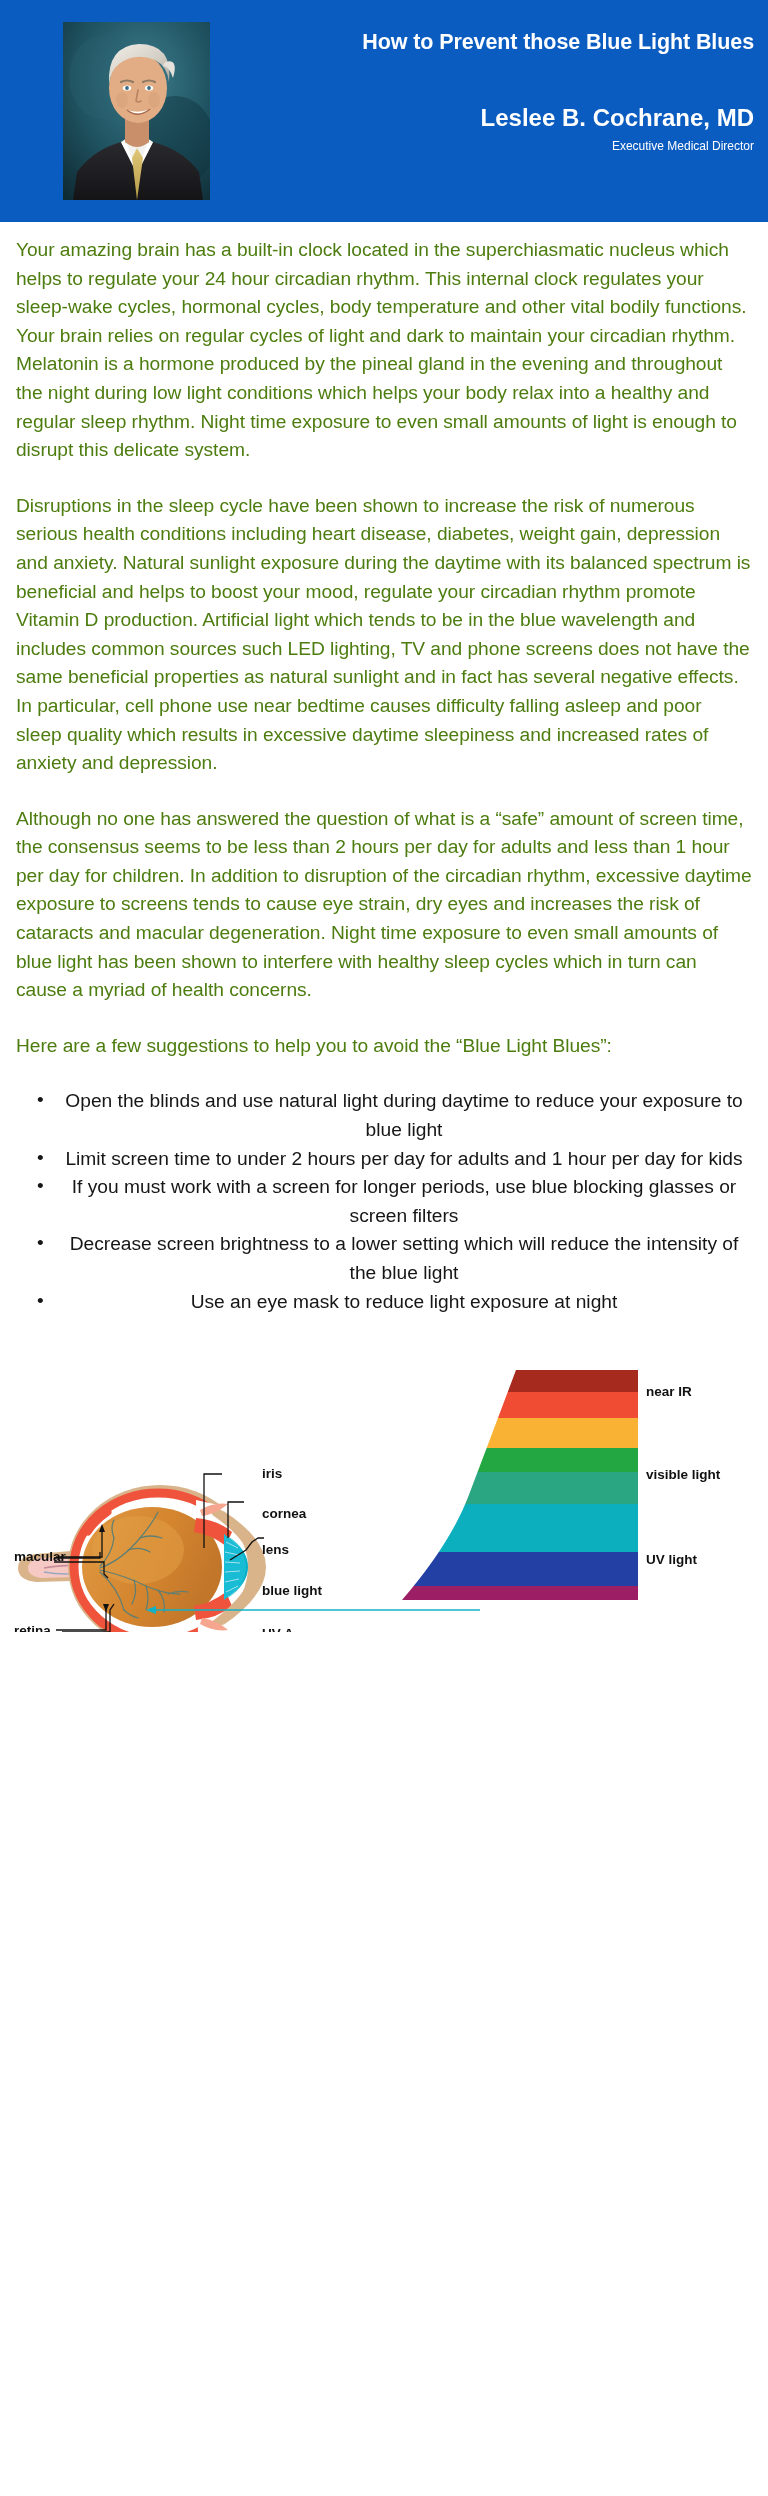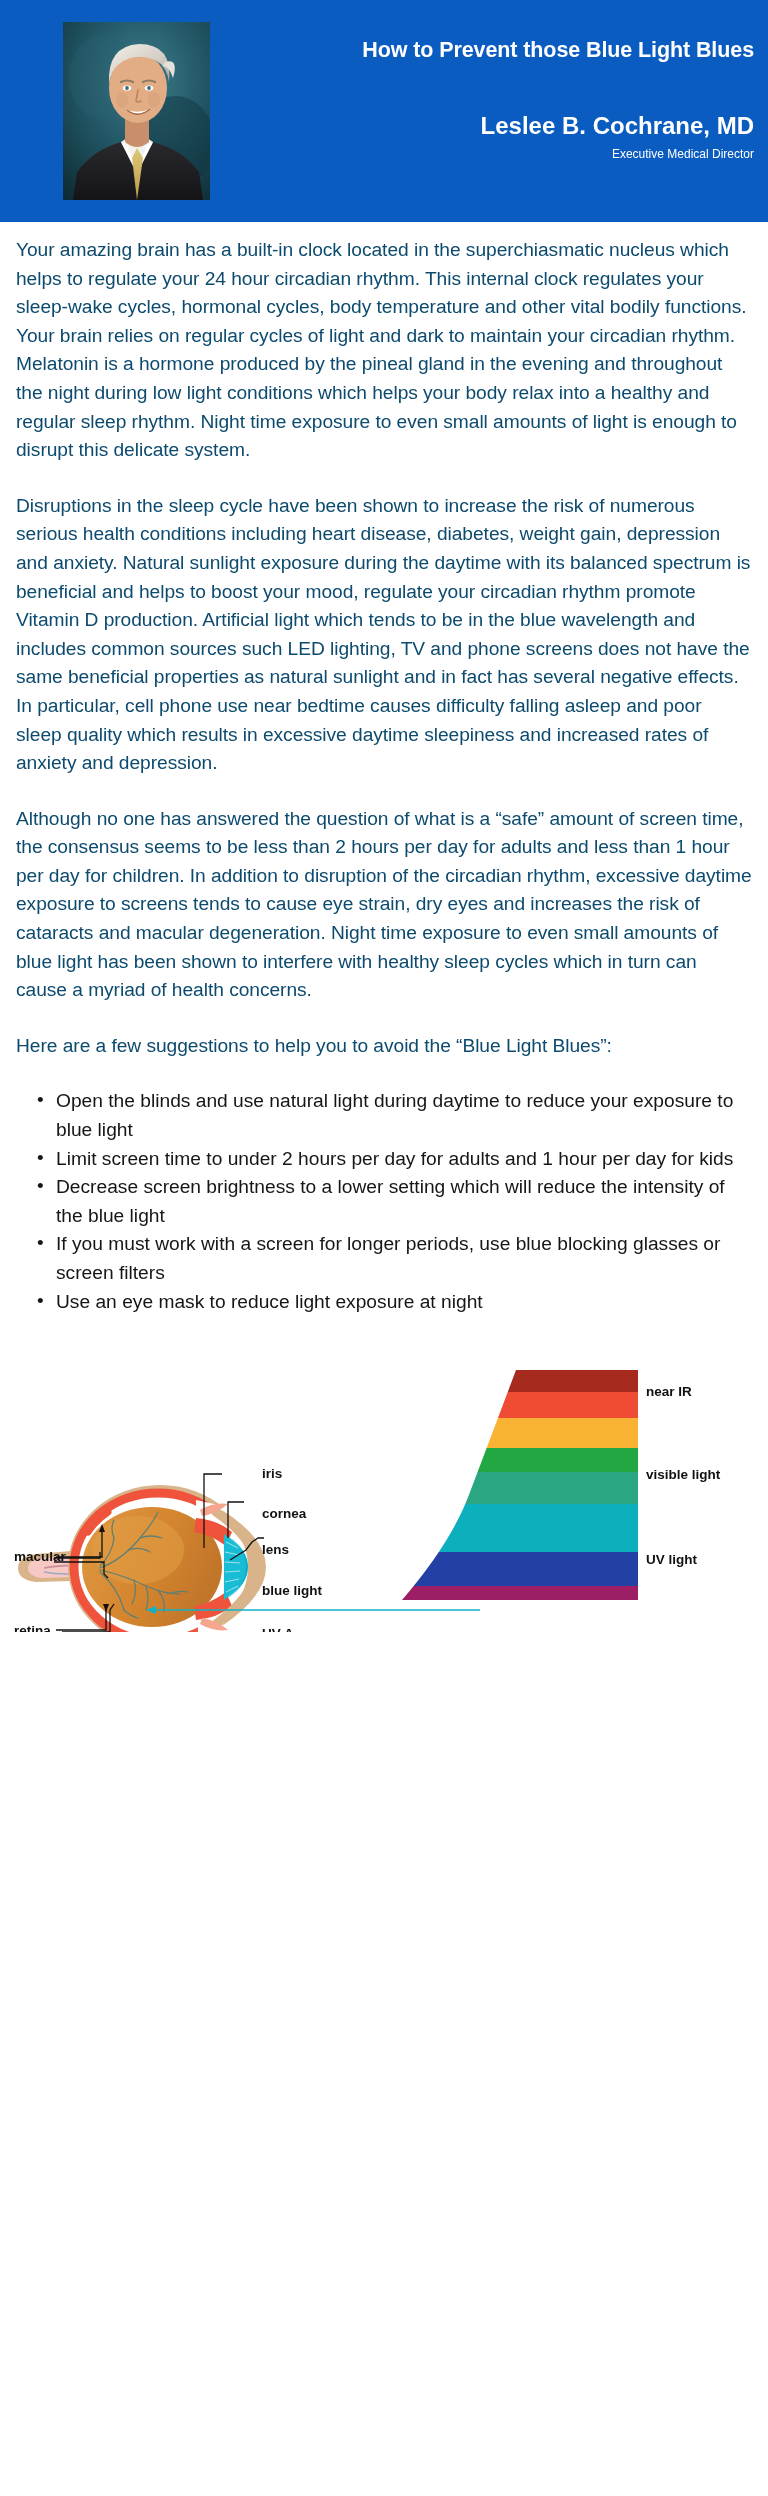--- a/index.html
+++ b/index.html
@@ -27,21 +27,20 @@
     background:#1b4450;
   }
   .portrait svg{display:block;width:147px;height:178px;}
 
   .header-text{
     position:absolute;
     left:215px; top:0; right:14px;
     height:180px;
     text-align:right;
     color:#ffffff;
-    margin-top:8px;
   }
   .hdr-title{
     margin-top:26px;
     font-size:21.5px;
     font-weight:bold;
     line-height:33px;
     letter-spacing:-0.1px;
   }
   .hdr-name{
     margin-top:45px;
@@ -58,27 +57,28 @@
   
   .content{
     padding:14px 16px 0 16px;
     box-sizing:border-box;
     width:768px;
   }
   p.para{
     margin:0 0 27px 0;
     font-size:19.2px;
     line-height:28.6px;
-    color:#0c4a6e;
+    color:#4d7c0f;
     letter-spacing:-0.05px;
   }
   ul.tips{
     margin:0 0 26px 0;
     padding-left:38px;
     list-style:none;
+    text-align:center;
   }
   ul.tips li{
     position:relative;
     font-size:19.2px;
     line-height:28.6px;
     color:#161616;
     margin-bottom:0px;
     padding-left:2px;
   }
   ul.tips li::before{
@@ -190,22 +190,22 @@
   <div class="content">
 
     <p class="para">Your amazing brain has a built-in clock located in the superchiasmatic nucleus which helps to regulate your 24 hour circadian rhythm. This internal clock regulates your sleep-wake cycles, hormonal cycles, body temperature and other vital bodily functions. Your brain relies on regular cycles of light and dark to maintain your circadian rhythm. Melatonin is a hormone produced by the pineal gland in the evening and throughout the night during low light conditions which helps your body relax into a healthy and regular sleep rhythm. Night time exposure to even small amounts of light is enough to disrupt this delicate system.</p>
     <p class="para">Disruptions in the sleep cycle have been shown to increase the risk of numerous serious health conditions including heart disease, diabetes, weight gain, depression and anxiety. Natural sunlight exposure during the daytime with its balanced spectrum is beneficial and helps to boost your mood, regulate your circadian rhythm promote Vitamin D production. Artificial light which tends to be in the blue wavelength and includes common sources such LED lighting, TV and phone screens does not have the same beneficial properties as natural sunlight and in fact has several negative effects. In particular, cell phone use near bedtime causes difficulty falling asleep and poor sleep quality which results in excessive daytime sleepiness and increased rates of anxiety and depression.</p>
     <p class="para">Although no one has answered the question of what is a “safe” amount of screen time, the consensus seems to be less than 2 hours per day for adults and less than 1 hour per day for children. In addition to disruption of the circadian rhythm, excessive daytime exposure to screens tends to cause eye strain, dry eyes and increases the risk of cataracts and macular degeneration. Night time exposure to even small amounts of blue light has been shown to interfere with healthy sleep cycles which in turn can cause a myriad of health concerns.</p>
     <p class="para">Here are a few suggestions to help you to avoid the “Blue Light Blues”:</p>
 
     <ul class="tips">
       <li>Open the blinds and use natural light during daytime to reduce your exposure to blue light</li>
       <li> Limit screen time to under 2 hours per day for adults and 1 hour per day for kids</li>
+      <li>If you must work with a screen for longer periods, use blue blocking glasses or screen filters</li>
       <li>Decrease screen brightness to a lower setting which will reduce the intensity of the blue light</li>
-      <li>If you must work with a screen for longer periods, use blue blocking glasses or screen filters</li>
       <li>Use an eye mask to reduce light exposure at night</li>
     </ul>
 
   </div>
 
   <div class="diagram-wrap">
     <svg width="768" height="290" viewBox="0 0 768 290" xmlns="http://www.w3.org/2000/svg">
       <defs>
         <linearGradient id="vitreousG" x1="0" y1="0" x2="1" y2="0.4">
           <stop offset="0%" stop-color="#e09a43"></stop>

